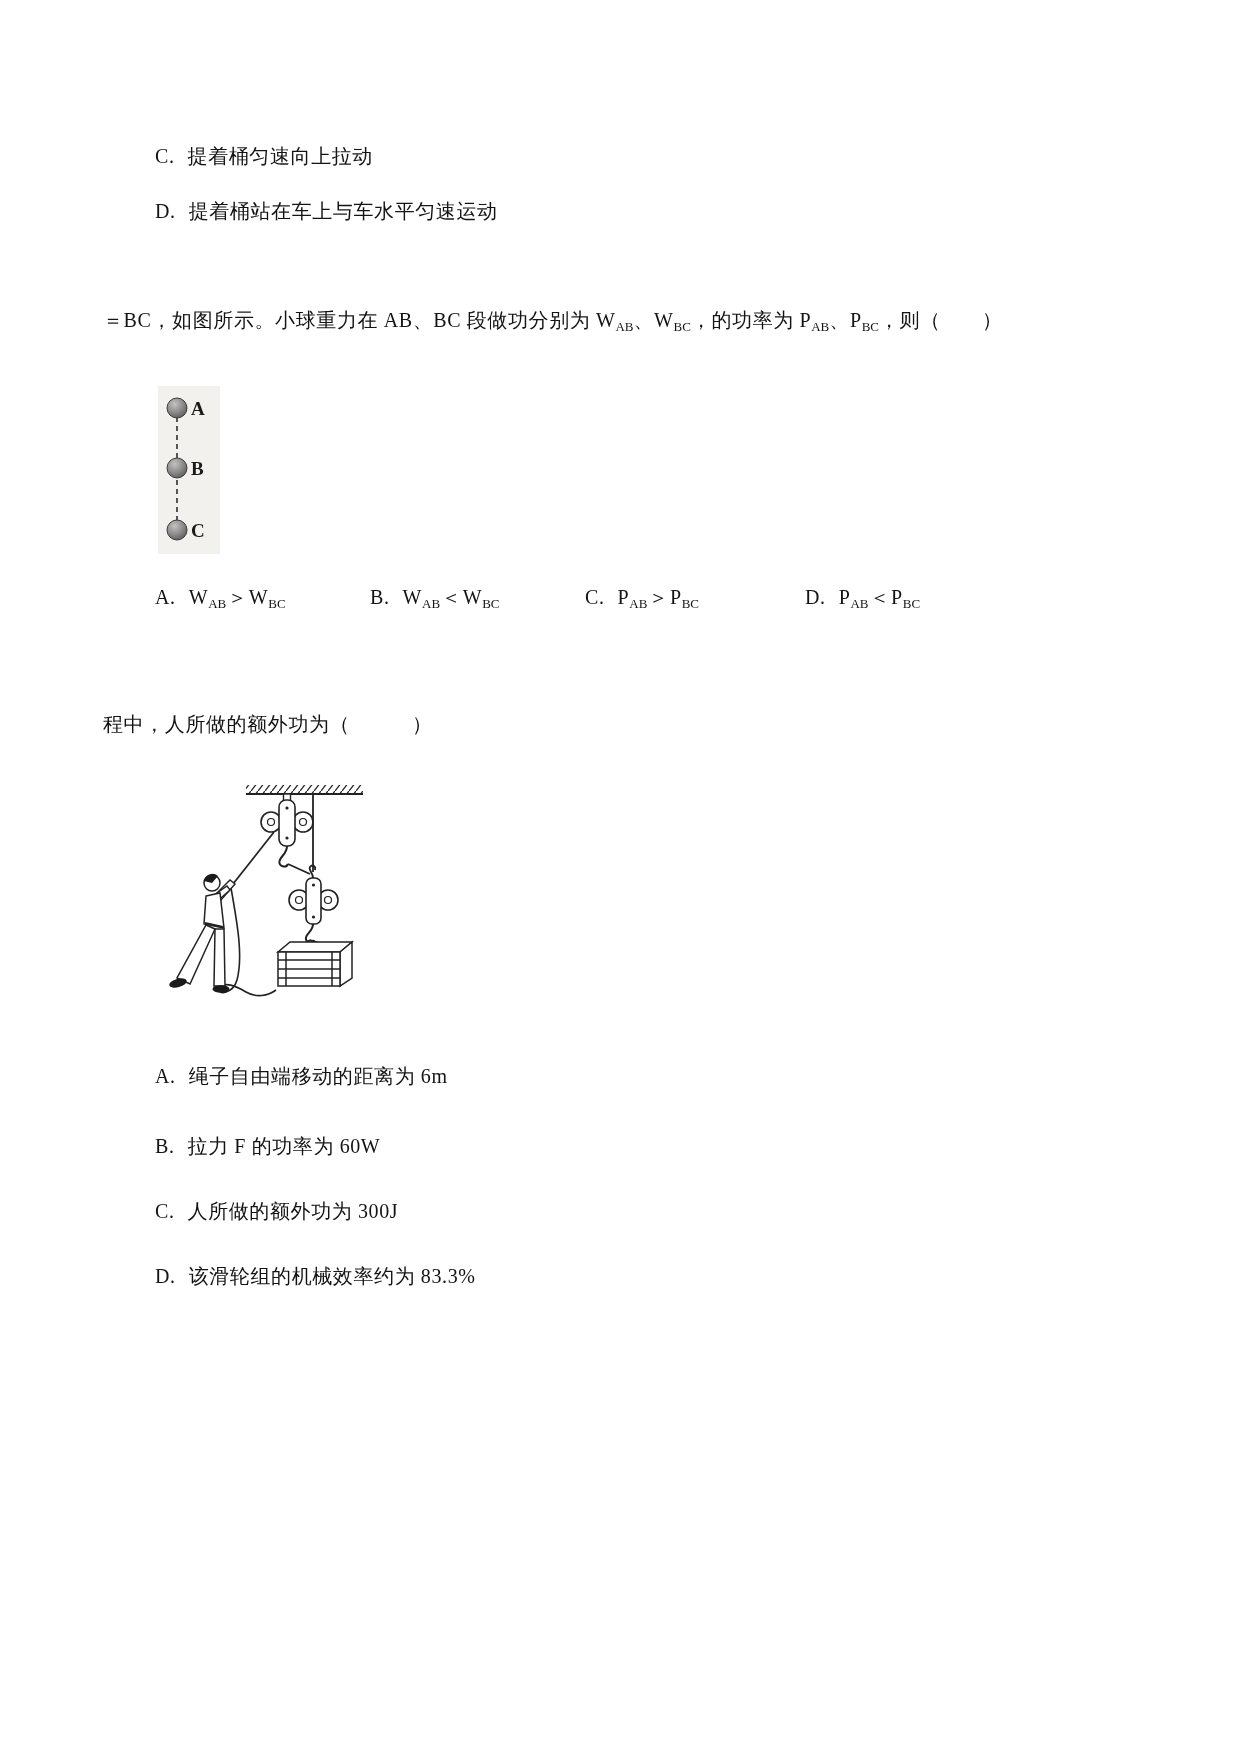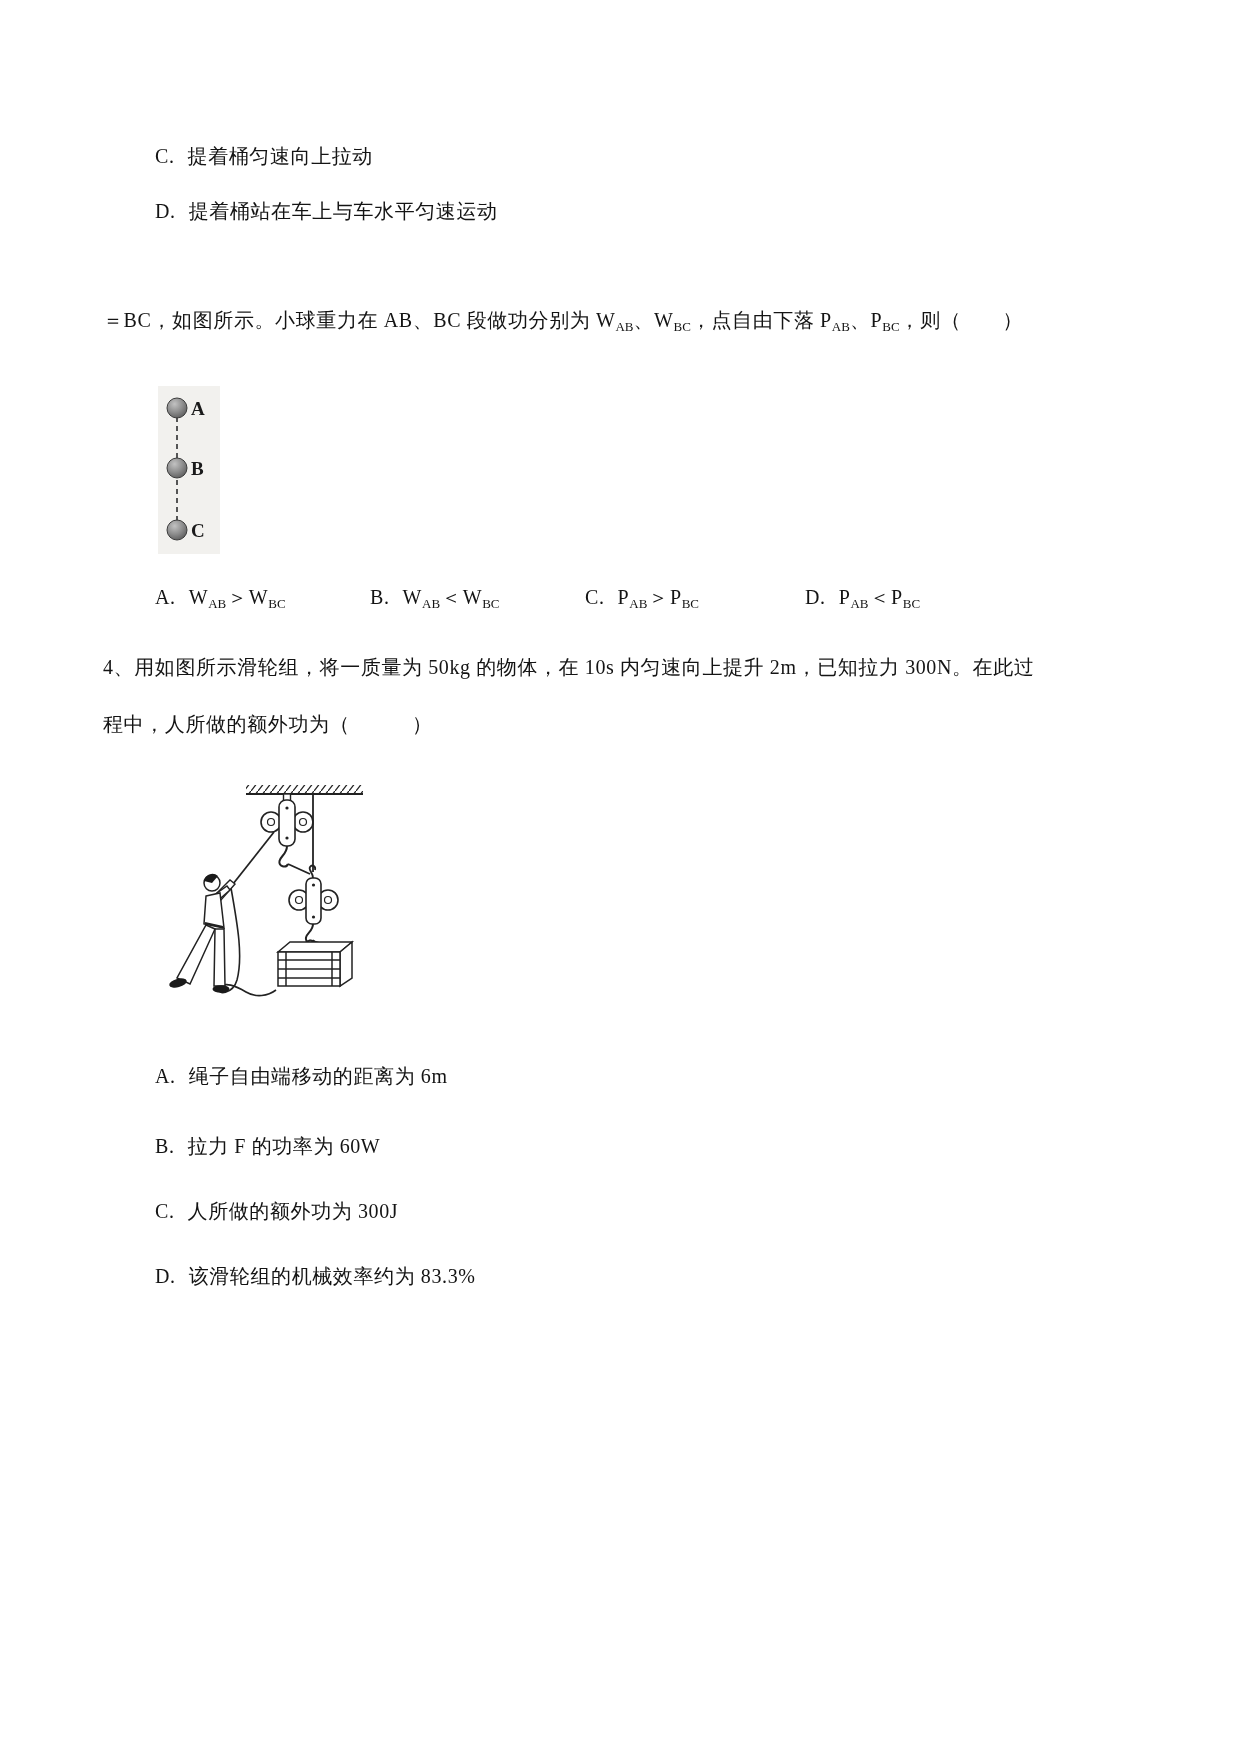--- a/index.html
+++ b/index.html
@@ -36,21 +36,21 @@
 <div class="page">
 
   <div class="line" style="left:155px; top:143px;">
     <span class="opt-label">C.</span><span>提着桶匀速向上拉动</span>
   </div>
   <div class="line" style="left:155px; top:198px;">
     <span class="opt-label">D.</span><span>提着桶站在车上与车水平匀速运动</span>
   </div>
 
   <div class="line" style="left:103px; top:307px;">
-    <span>＝BC，如图所示。小球重力在 AB、BC 段做功分别为 W</span><sub class="f">AB</sub><span>、W</span><sub class="f">BC</sub><span>，点自由下落 P</span><sub class="f">AB</sub><span>、P</span><sub class="f">BC</sub><span>，则（　　）</span>
+    <span>＝BC，如图所示。小球重力在 AB、BC 段做功分别为 W</span><sub class="f">AB</sub><span>、W</span><sub class="f">BC</sub><span>，的功率为 P</span><sub class="f">AB</sub><span>、P</span><sub class="f">BC</sub><span>，则（　　）</span>
   </div>
 
   <div class="figure" style="left:158px; top:386px;">
     <svg width="62" height="168" viewBox="0 0 62 168">
       <defs>
         <radialGradient id="ballGrad" cx="38%" cy="30%" r="75%">
           <stop offset="0%" stop-color="#c2c2c2"></stop>
           <stop offset="55%" stop-color="#8d8d8d"></stop>
           <stop offset="100%" stop-color="#5c5c5c"></stop>
         </radialGradient>
@@ -72,21 +72,20 @@
   <div class="line" style="left:370px; top:584px;">
     <span class="opt-label">B.</span><span><span>W</span><sub class="f">AB</sub><span class="op">＜</span><span>W</span><sub class="f">BC</sub></span>
   </div>
   <div class="line" style="left:585px; top:584px;">
     <span class="opt-label">C.</span><span><span>P</span><sub class="f">AB</sub><span class="op">＞</span><span>P</span><sub class="f">BC</sub></span>
   </div>
   <div class="line" style="left:805px; top:584px;">
     <span class="opt-label">D.</span><span><span>P</span><sub class="f">AB</sub><span class="op">＜</span><span>P</span><sub class="f">BC</sub></span>
   </div>
 
-  <div class="line" style="left:103px; top:654px;">4、用如图所示滑轮组，将一质量为 50kg 的物体，在 10s 内匀速向上提升 2m，已知拉力 300N。在此过</div>
   <div class="line" style="left:103px; top:711px;">程中，人所做的额外功为（　　　）</div>
 
   <div class="figure" style="left:160px; top:782px;">
     <svg width="205" height="235" viewBox="0 0 205 235">
       <defs>
         <pattern id="hatch" width="7" height="9" patternUnits="userSpaceOnUse">
           <line x1="0" y1="9" x2="7" y2="0" stroke="#222222" stroke-width="1.3"></line>
         </pattern>
       </defs>
 

